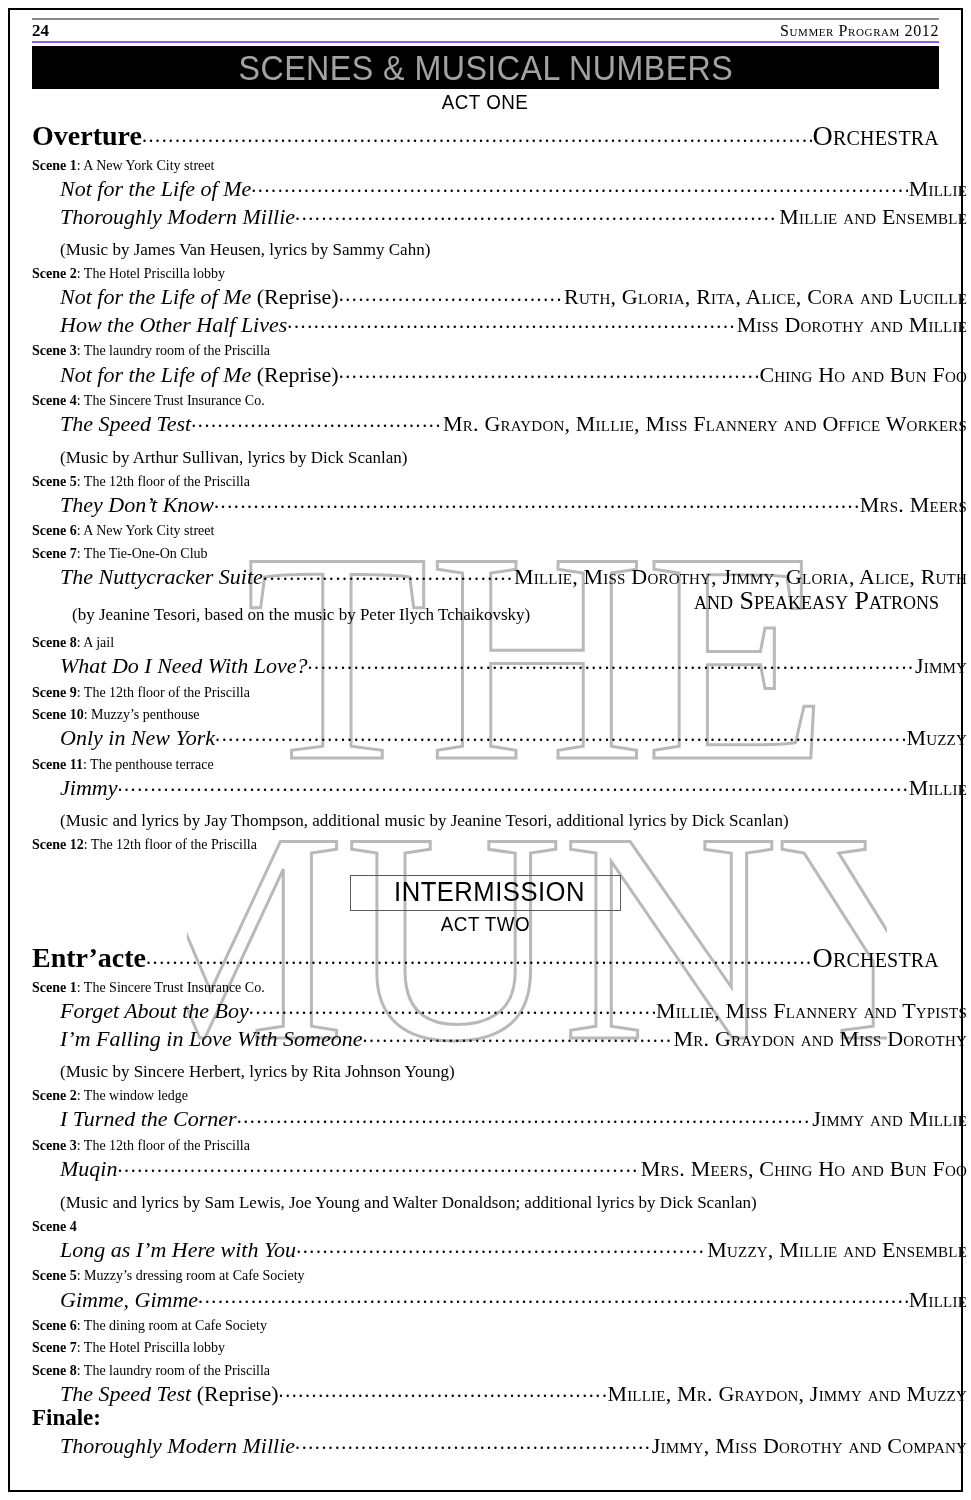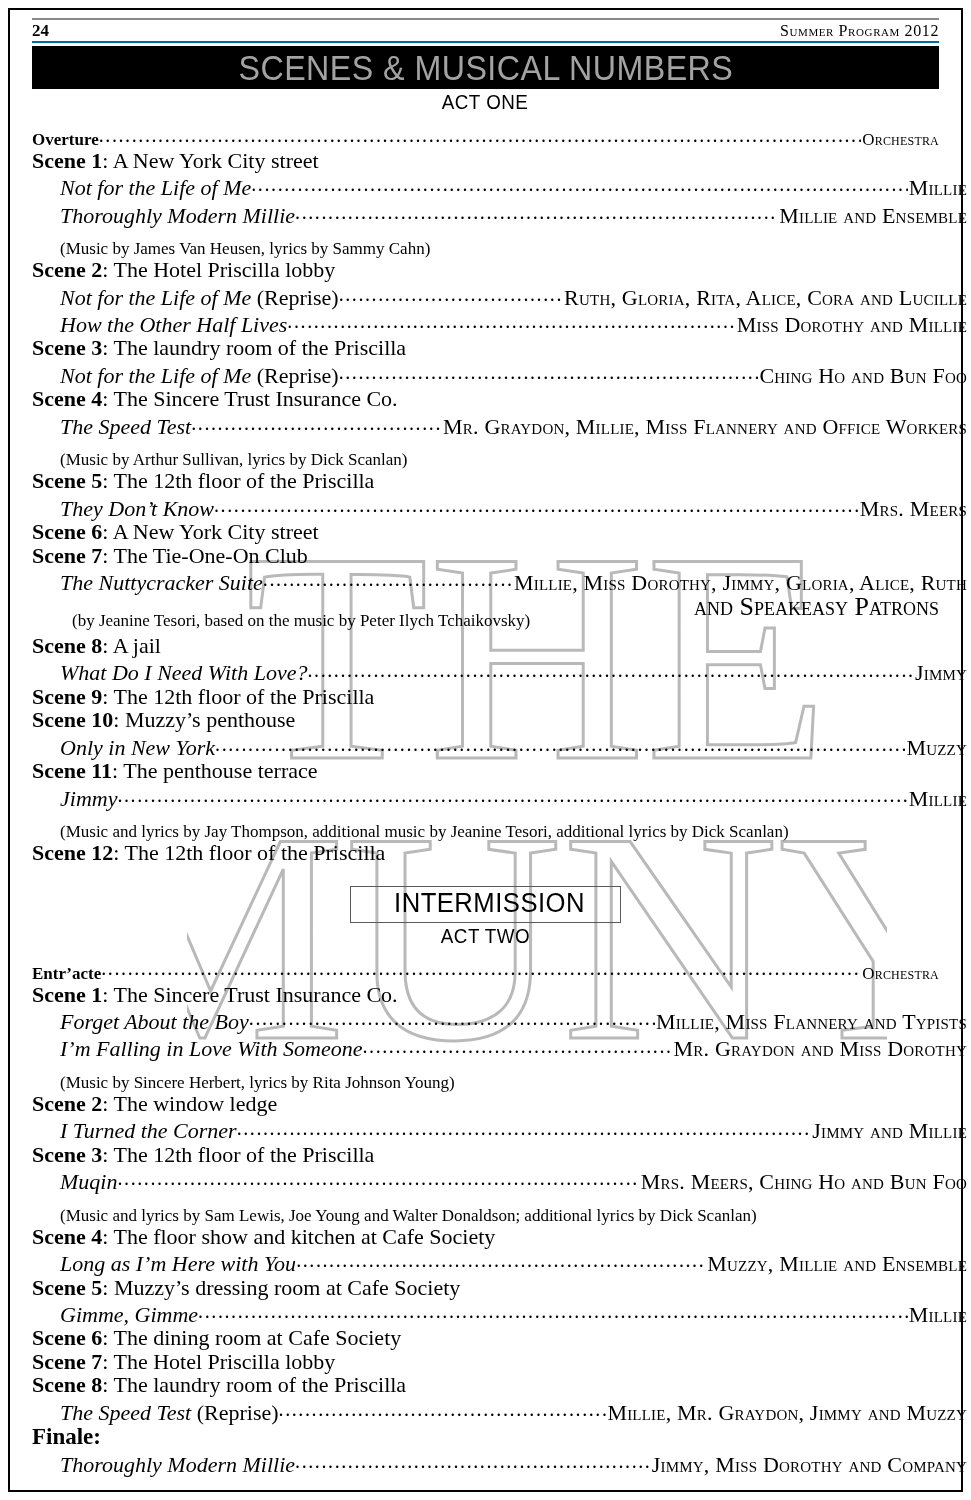--- a/index.html
+++ b/index.html
@@ -49,21 +49,21 @@
 
   
   .runhead {
     position: relative;
     z-index: 2;
     border-top: 2px solid #8a8a8a;
     padding-top: 2px;
     display: flex;
     justify-content: space-between;
     align-items: baseline;
-    border-bottom: 2px solid #0369a1;
+    border-bottom: 2px solid #8b5cf6;
     padding-bottom: 1px;
     margin-bottom: 0px;
   }
   .folio {
     font-size: 17px;
     font-weight: bold;
     letter-spacing: 0px;
     line-height: 1.05;
   }
   .runhead-title {
@@ -131,22 +131,22 @@
   .row {
     display: flex;
     align-items: baseline;
     width: 100%;
     line-height: 1.02;
     white-space: nowrap;
   }
 
   
   .scene-row {
-    font-size: 22px;
-    margin-top: 1px;
+    font-size: 14px;
+    margin-top: 8px;
     margin-bottom: 0px;
     align-items: flex-end;
   }
   .scene-label { font-weight: bold; }
   .scene-desc  { font-weight: normal; }
 
   
   .song-row {
     font-size: 22px;
     padding-left: 28px;
@@ -178,21 +178,21 @@
   }
 
   .performer {
     flex: 0 0 auto;
     font-variant: small-caps;
     letter-spacing: 0.2px;
     padding-left: 1px;
   }
 
   
-  .lead-row { font-size: 17px; margin-top: 14px; }
+  .lead-row { font-size: 28px; margin-top: 3px; }
   .lead-row .song-title { font-style: normal; font-weight: bold; }
 
   .finale-row { font-size: 23px; font-weight: bold; margin-top: 1px; }
 
   
   .credit {
     position: relative;
     z-index: 2;
     font-size: 17px;
     padding-left: 28px;
@@ -407,21 +407,20 @@
           <span class="scene-desc">: The 12th floor of the Priscilla</span>
         </div>
         <div class="row song-row">
           <span class="song-title"><span>Muqin</span></span>
           <span class="leader"></span>
           <span class="performer">Mrs. Meers, Ching Ho and Bun Foo</span>
         </div>
         <div class="credit">(Music and lyrics by Sam Lewis, Joe Young and Walter Donaldson; additional lyrics by Dick Scanlan)</div>
         <div class="row scene-row">
           <span class="scene-label">Scene 4</span>
-          <span class="scene-desc">: The floor show and kitchen at Cafe Society</span>
         </div>
         <div class="row song-row">
           <span class="song-title"><span>Long as I’m Here with You</span></span>
           <span class="leader"></span>
           <span class="performer">Muzzy, Millie and Ensemble</span>
         </div>
         <div class="row scene-row">
           <span class="scene-label">Scene 5</span>
           <span class="scene-desc">: Muzzy’s dressing room at Cafe Society</span>
         </div>

